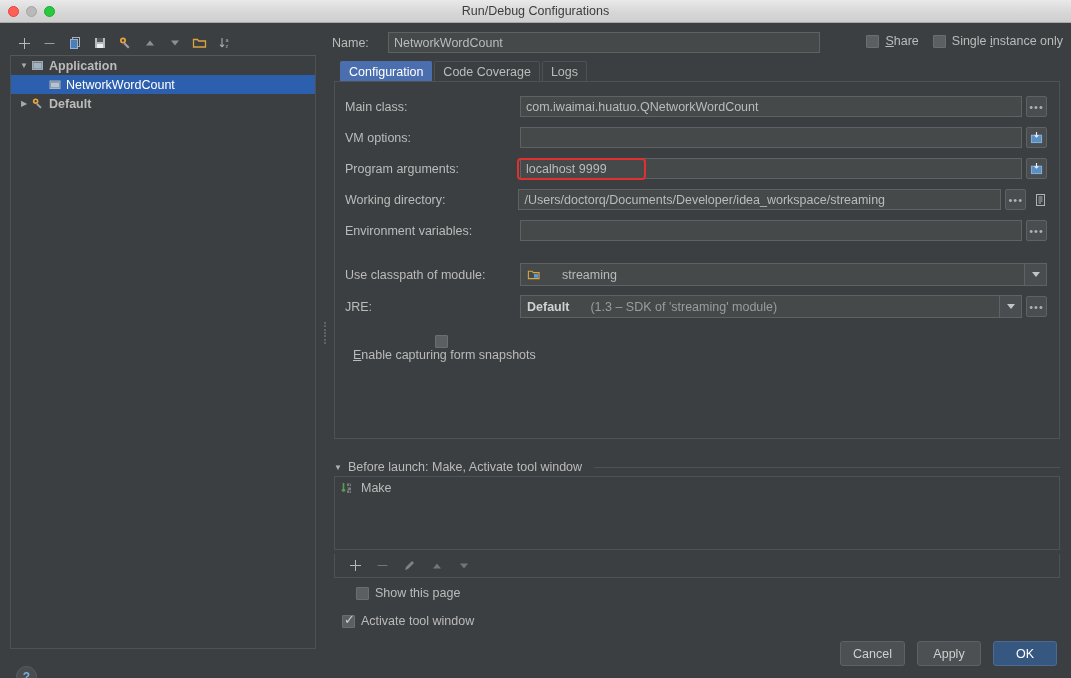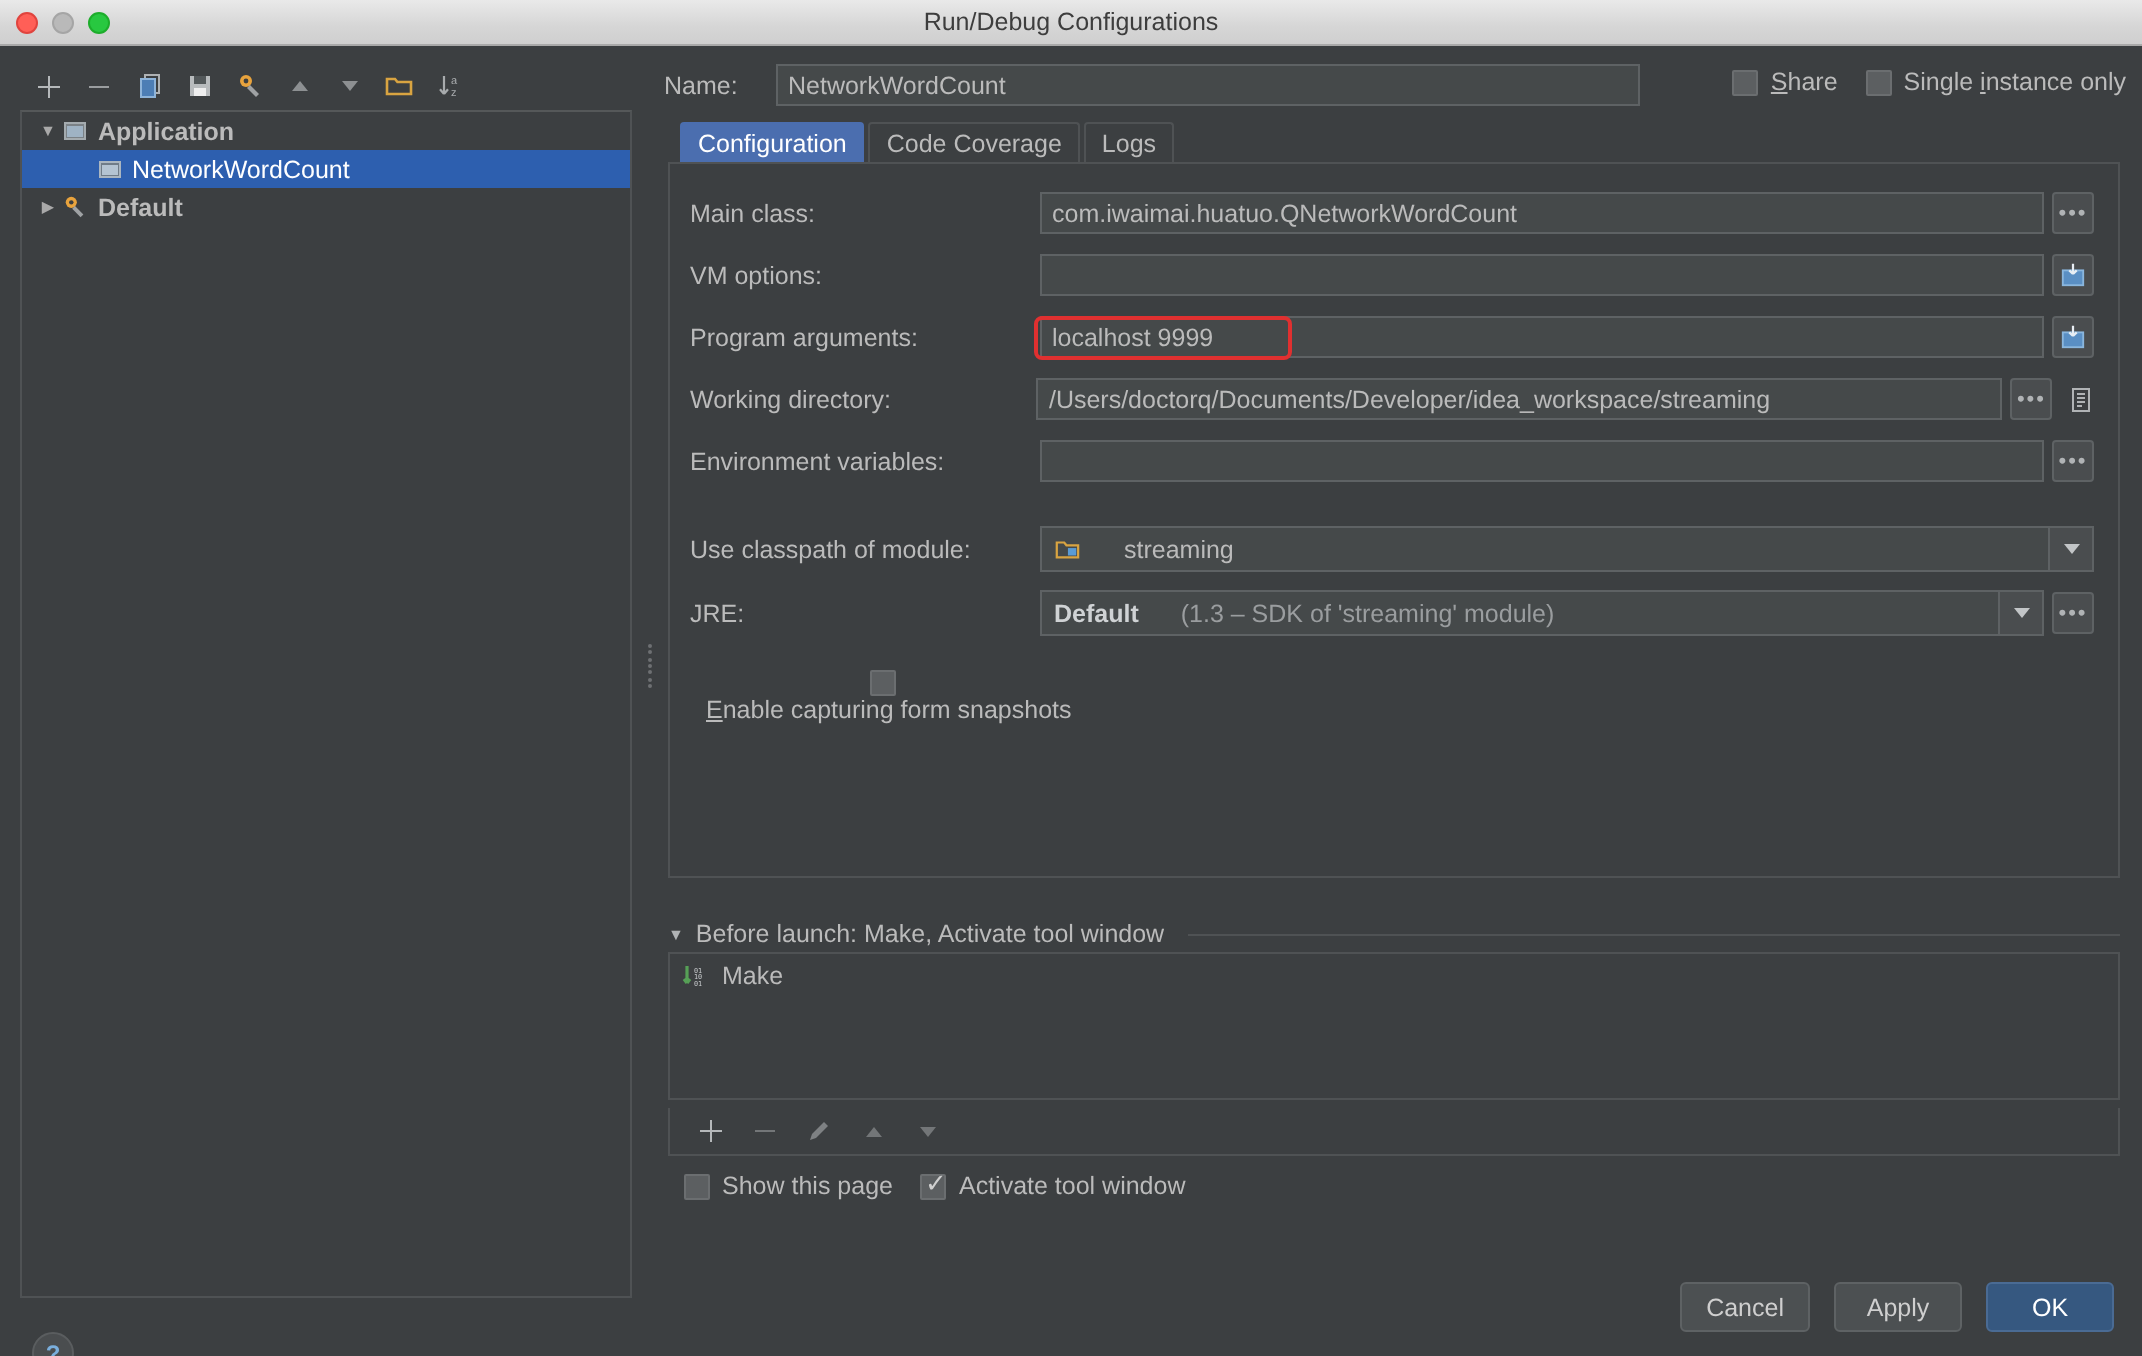--- a/index.html
+++ b/index.html
@@ -212,21 +212,21 @@
   }
   .bl-item { display: flex; align-items: center; gap: 6px; padding: 4px 6px; font-size: 12.5px; color: #bbbbbb;}
   .bl-toolbar {
     position: absolute; left: 6px; top: 531px;
     width: 726px; height: 24px;
     border: 1px solid #4f5254; border-top: none;
     display: flex; align-items: center; padding-left: 8px; gap: 2px;
   }
   .bl-checks {
     position: absolute; left: 14px; top: 563px;
-    display: flex; align-items: center; gap: 14px;
+    display: flex; align-items: center; gap: 14px; flex-direction: column;
   }
 
   .buttons {
     position: absolute; right: 14px; top: 618px;
     display: flex; gap: 12px;
   }
   .btn {
     min-width: 64px; height: 25px;
     background: #4c5052; border: 1px solid #5e6264;
     border-radius: 3px; color: #cfcfcf; font-size: 12.5px;

